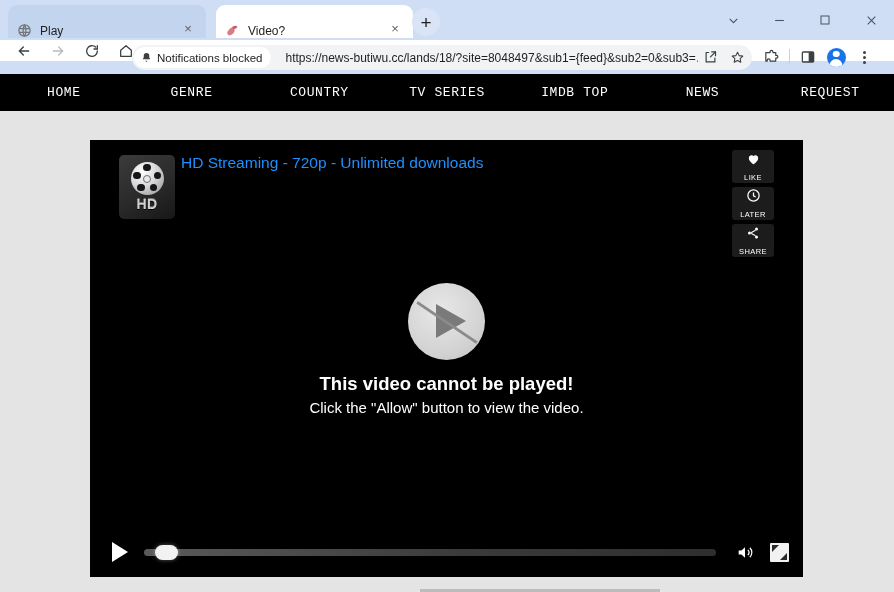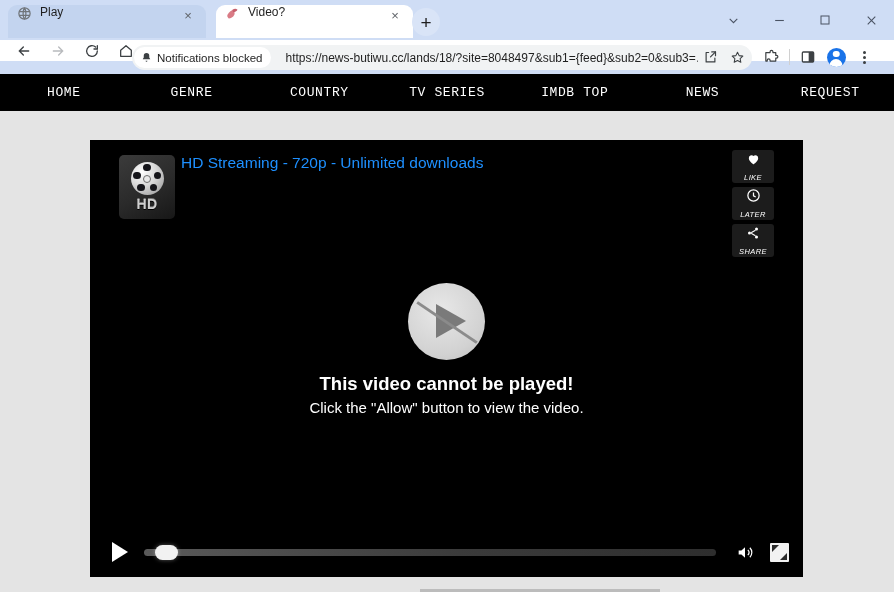--- a/index.html
+++ b/index.html
@@ -12,21 +12,21 @@
   #app { position: relative; width: 894px; height: 592px; }
 
   
   .tabstrip {
     position: absolute; left: 0; top: 0; width: 894px; height: 40px;
     background: #cfddf5;
   }
   .tab {
     position: absolute; top: 5px; height: 33px;
     border-radius: 9px 9px 0 0;
-    display: flex; align-items: flex-start; padding: 0 8px;
+    display: flex; align-items: flex-end; padding: 0 8px;
   }
   .tab.inactive { background: #c3d4ef; }
   .tab.active { background: #ffffff; }
   .tab-favicon {
     width: 16px; height: 16px; flex: 0 0 16px; margin-right: 8px;
     display: flex; align-items: center; justify-content: center;
   }
   .tab-title {
     font-size: 12px; color: #1f1f1f; white-space: nowrap;
     overflow: hidden; text-overflow: ellipsis; flex: 1;
@@ -164,21 +164,21 @@
     position: absolute; left: 91px; top: 14px;
     font-size: 15.5px; color: #1e90ff; white-space: nowrap;
   }
   .actions {
     position: absolute; right: 29px; top: 10px;
     display: flex; flex-direction: column; gap: 4px;
   }
   .action-btn {
     width: 42px; height: 33px; background: #1c1c1c; border-radius: 3px;
     display: flex; flex-direction: column; align-items: center;
-    justify-content: center; gap: 8px; font-style: italic;
+    justify-content: center; gap: 8px;
   }
   .action-label {
     font-size: 7.5px; color: #ffffff; letter-spacing: .4px; line-height: 1;
   }
   .playbtn-wrap {
     position: absolute; left: 0; right: 0; top: 143px;
     display: flex; justify-content: center;
   }
   .playbtn {
     width: 77px; height: 77px; border-radius: 50%;

